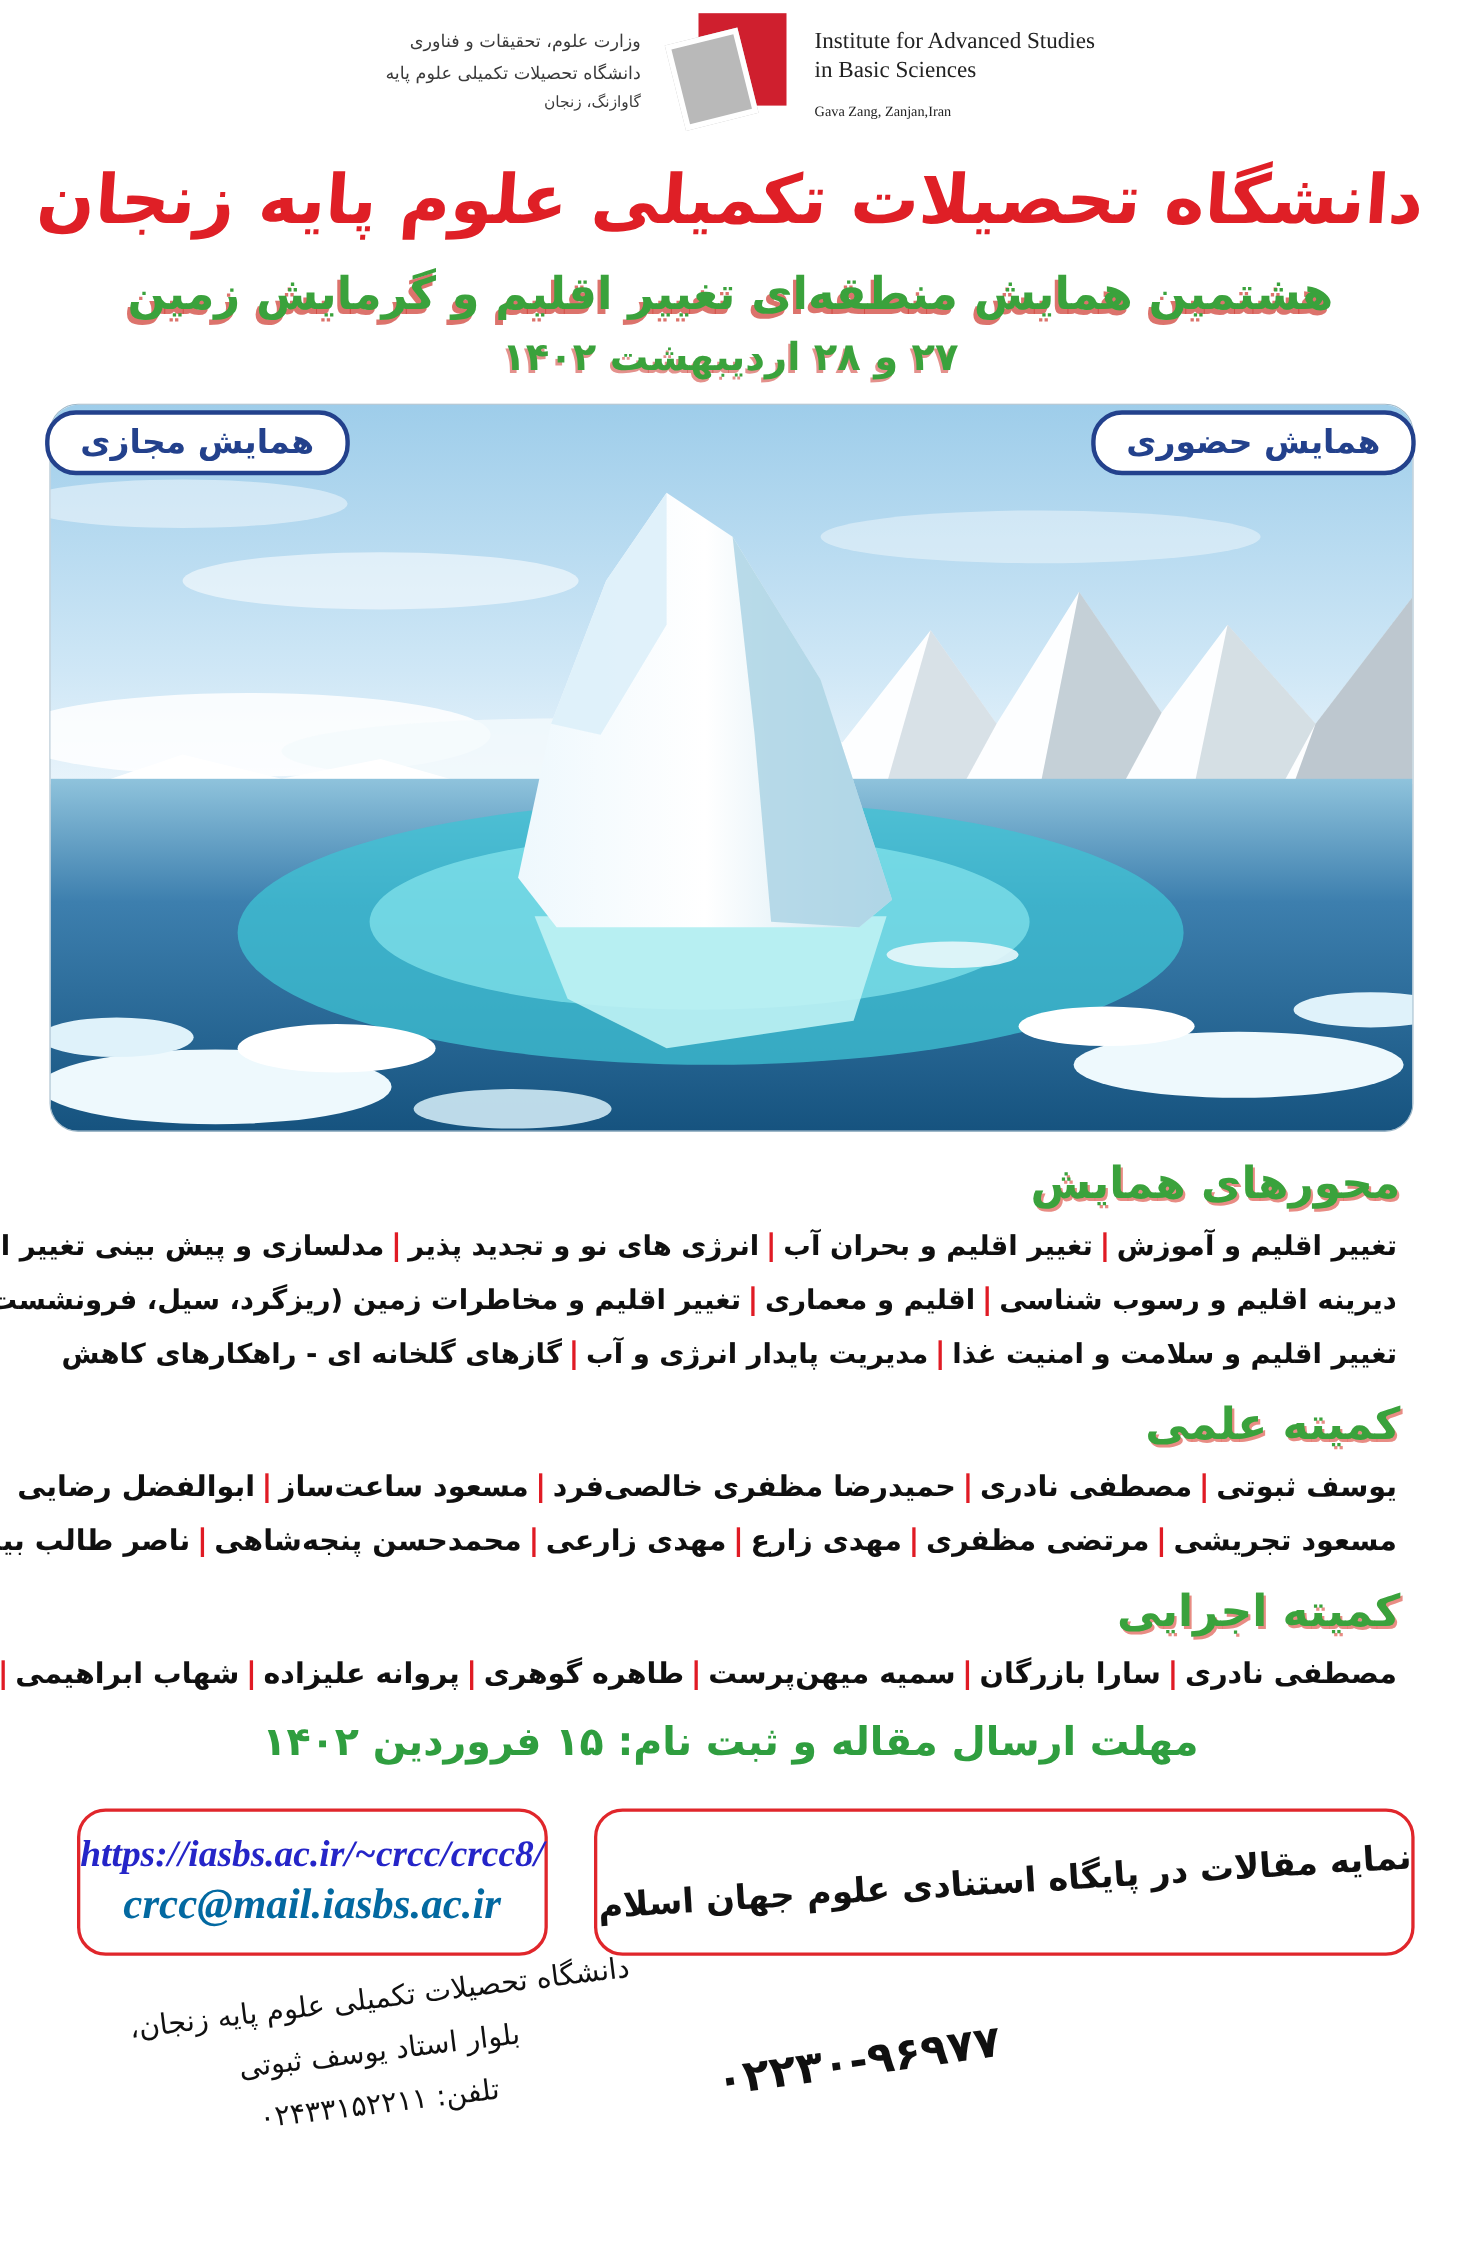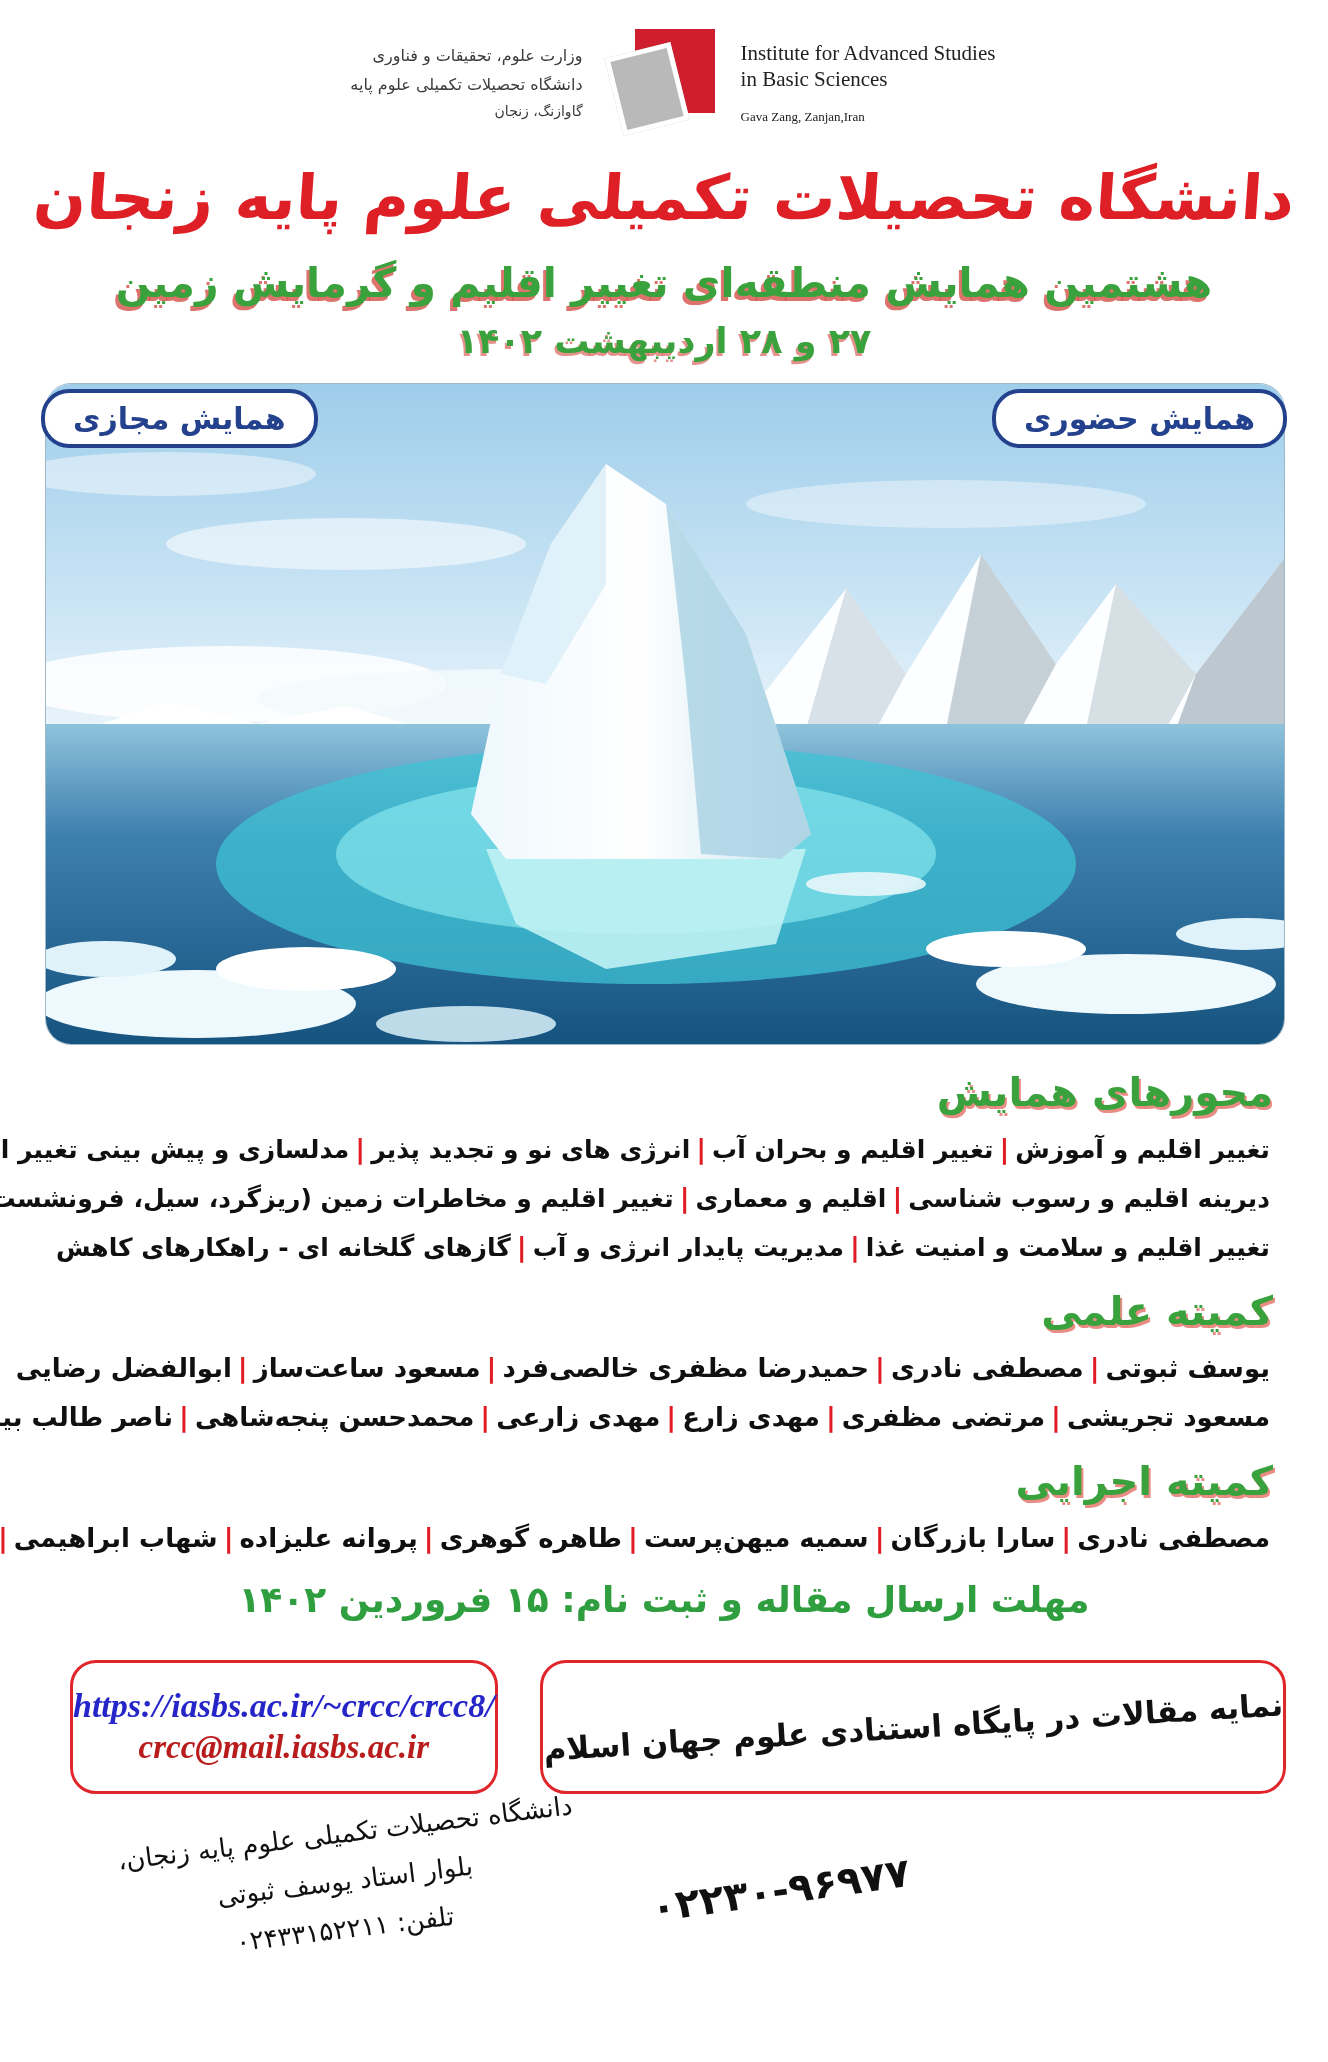--- a/index.html
+++ b/index.html
@@ -1,21 +1,21 @@
 <!DOCTYPE html>
 <html lang="fa"><head>
 <meta charset="utf-8">
 <style>
   html,body{margin:0;padding:0;background:#ffffff;}
   .poster{
     position:relative;width:1328px;height:2062px;margin:0 auto;background:#fff;
     font-family:"DejaVu Sans",sans-serif;overflow:hidden;
   }
   
-  .top-header{display:flex;justify-content:center;align-items:flex-end;gap:20px;padding-top:28px;direction:ltr;}
+  .top-header{display:flex;justify-content:center;align-items:center;gap:20px;padding-top:12px;direction:ltr;}
   .fa-block{direction:rtl;text-align:right;font-size:16px;color:#3a3a3a;line-height:1.8;margin-top:10px;min-width:250px;}
   .fa-block div:last-child{font-size:14px;padding-left:30px;}
   .logo{position:relative;width:118px;height:96px;flex:0 0 auto;}
   .logo-red{position:absolute;right:6px;top:0;width:80px;height:84px;background:#cf1f2e;}
   .logo-gray{position:absolute;left:10px;top:20px;width:58px;height:70px;background:#b9b9b9;border:5px solid #fff;transform:rotate(-14deg);}
   .en-block{font-family:"Liberation Serif",serif;color:#222;margin-top:12px;min-width:250px;}
   .en-line{font-size:21px;line-height:1.25;}
   .en-sub{font-size:13px;font-weight:normal;margin-top:16px;}
   
   .calligraphy{
@@ -54,21 +54,21 @@
   
   .deadline{
     text-align:center;direction:rtl;color:#2f9e3f;font-size:36px;font-weight:bold;
     margin-top:26px;letter-spacing:1px;
   }
   
   .boxes{display:flex;margin:40px 70px 0;gap:42px;direction:ltr;}
   .contact-box{border:3px solid #e0262b;border-radius:26px;height:128px;background:#fff;}
   .box-left{width:575px;display:flex;flex-direction:column;justify-content:center;align-items:center;gap:4px;}
   .url{color:#2525c8;font-family:"Liberation Serif",serif;font-style:italic;font-weight:bold;font-size:34px;}
-  .email{color:#b91c1c;font-family:"Liberation Serif",serif;font-style:italic;font-weight:bold;font-size:33px;}
+  .email{color:#0369a1;font-family:"Liberation Serif",serif;font-style:italic;font-weight:bold;font-size:39px;}
   .box-right{flex:1;display:flex;align-items:center;justify-content:center;}
   .index-note{direction:rtl;color:#111;font-weight:bold;font-size:31px;transform:rotate(-3.5deg);white-space:nowrap;}
   
   .bottom{position:relative;height:200px;margin-top:18px;}
   .address{position:absolute;left:55px;top:6px;width:580px;text-align:center;direction:rtl;color:#101010;}
   .address div{font-size:26px;margin-bottom:18px;transform:rotate(-7deg);}
   .fax{
     position:absolute;left:650px;top:55px;font-size:40px;font-weight:bold;color:#101010;
     transform:rotate(-8deg);direction:ltr;letter-spacing:3px;white-space:nowrap;
   }

